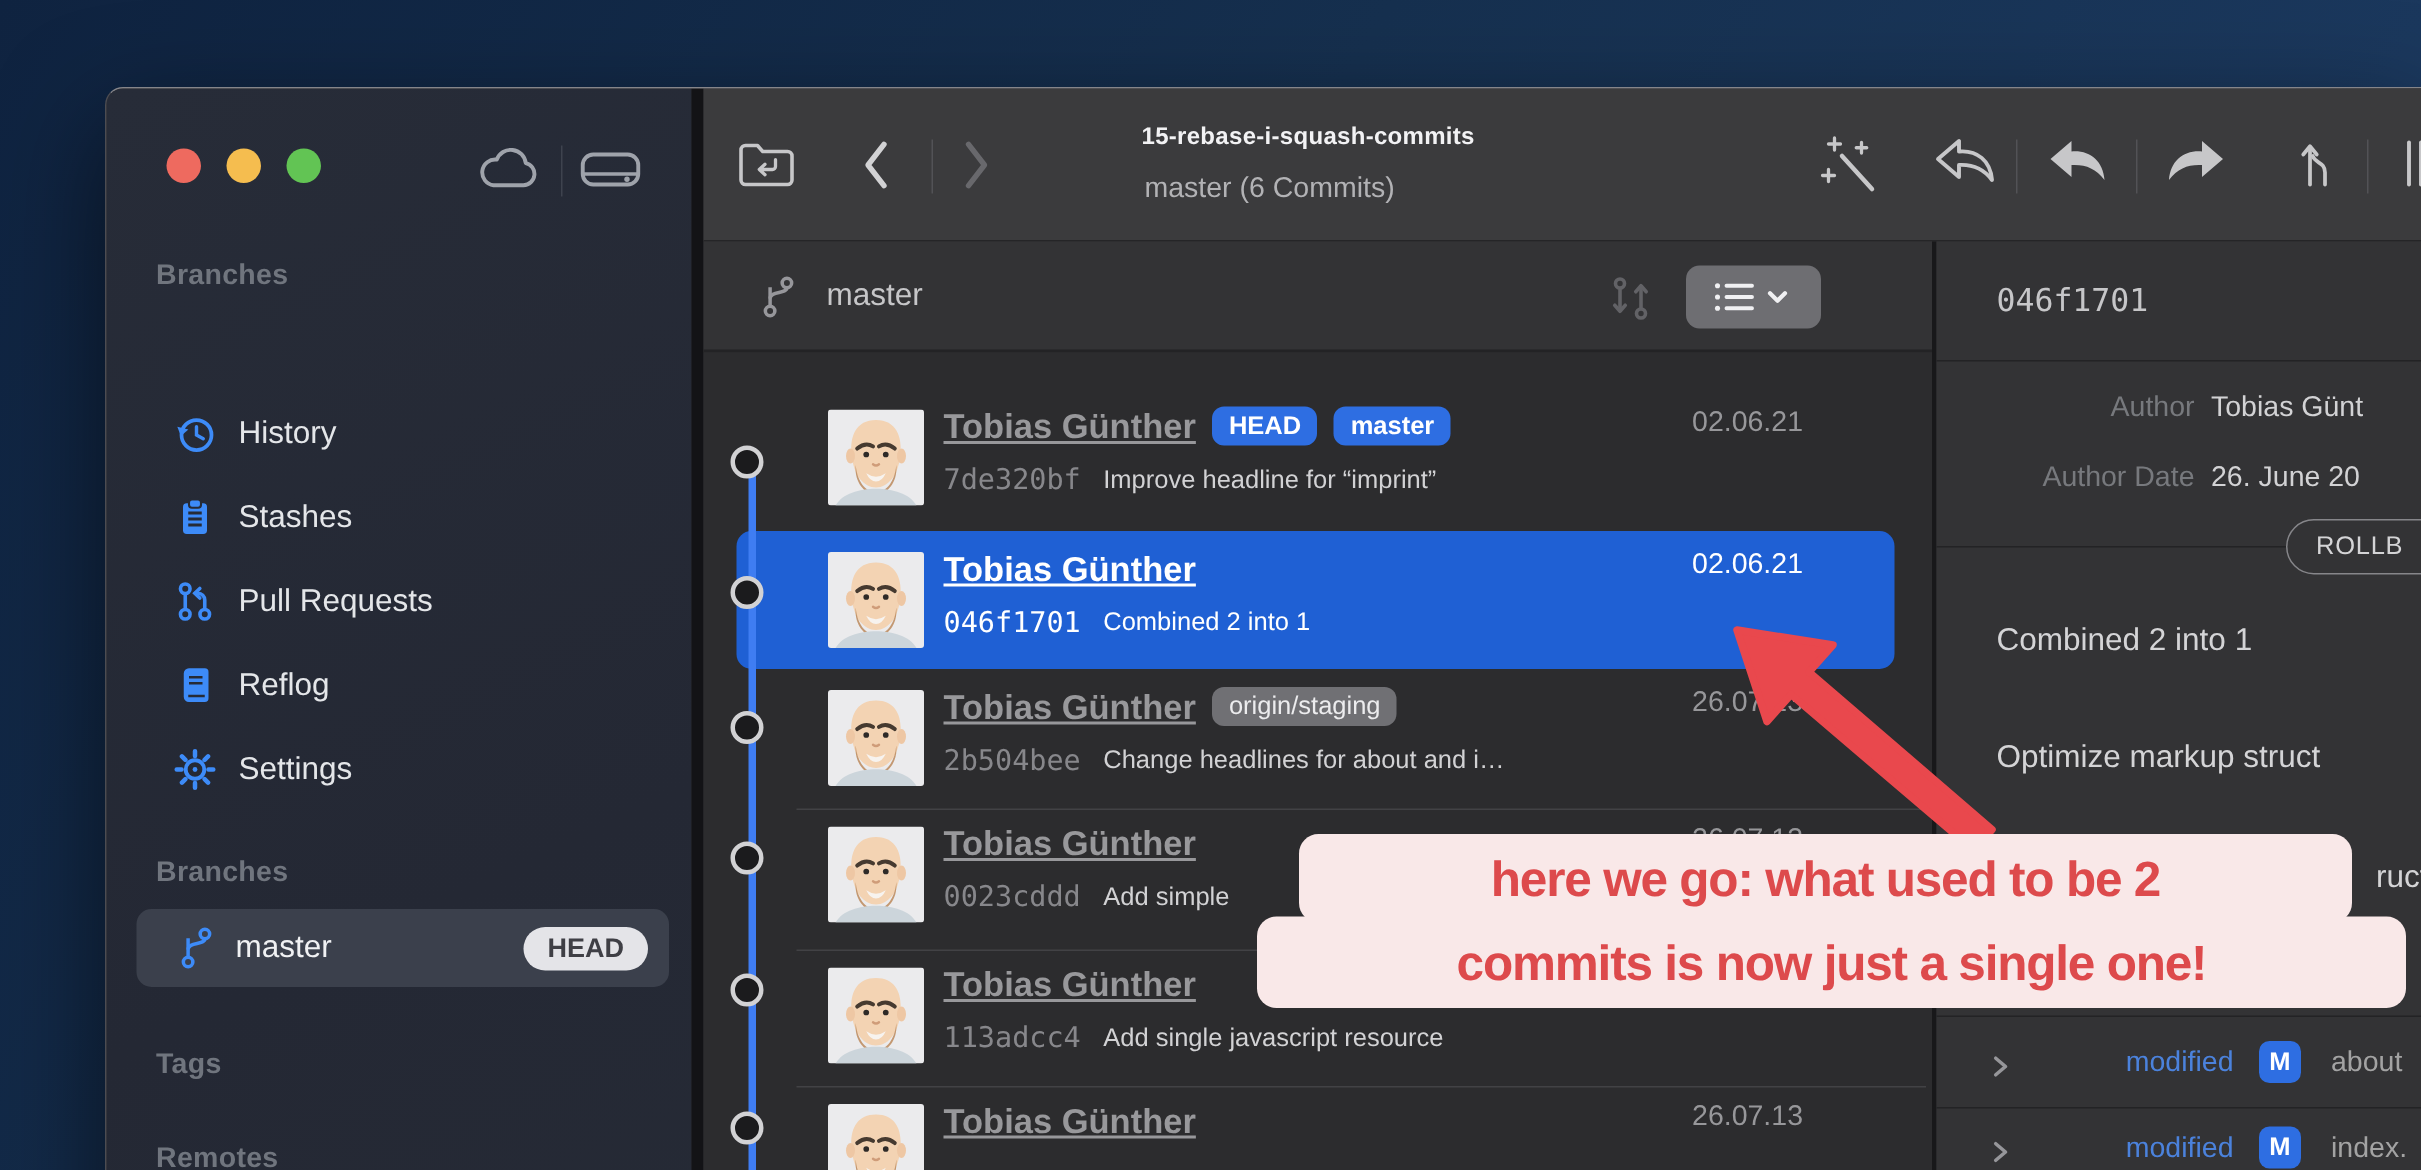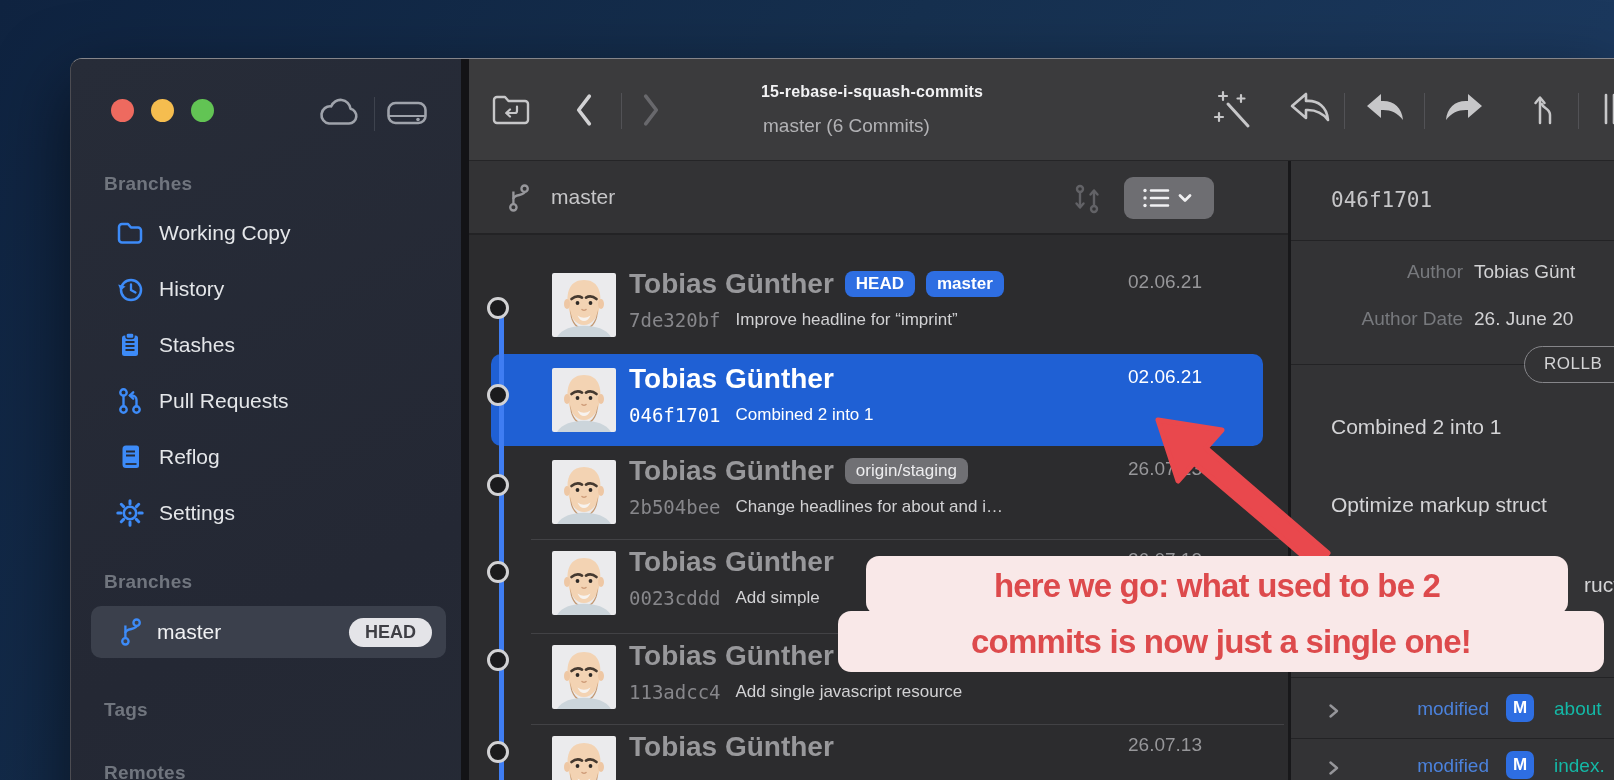--- a/index.html
+++ b/index.html
@@ -57,21 +57,21 @@
   
   .commitlist { position:absolute; left:398px; top:176px; width:819px; height:724px; background:#2c2c2e; }
   .graph-line { position:absolute; left:30px; top:77px; width:4.5px; height:647px; background:#3f7df2; border-radius:2px; }
   .node { position:absolute; left:18px; width:22px; height:22px; border-radius:50%;
     border:3.5px solid #d2d2d4; background:#1b1b1d; }
   .sel-bg { position:absolute; left:22px; top:119px; width:772px; height:92px; background:#1f60d4; border-radius:10px; }
   .row-divider { position:absolute; left:62px; width:753px; height:1px; background:#424245; }
   .commit-row { position:absolute; left:0; width:819px; height:92px; }
   .commit-row .avatar { position:absolute; left:83px; top:14px; width:64px; height:64px; border-radius:2px; }
   .commit-row .line1 { position:absolute; left:160px; top:10px; height:30px; display:flex; align-items:center; gap:11px; }
-  .commit-row .cname { font-size:28px; font-weight:600; color:#98989b; white-space:nowrap; }
+  .commit-row .cname { font-size:23px; font-weight:600; color:#98989b; white-space:nowrap;text-decoration:underline; }
   .commit-row .line2 { position:absolute; left:160px; top:47px; height:28px; display:flex; align-items:center; gap:15px; }
   .commit-row .chash { font-family:"DejaVu Sans Mono", monospace; font-size:19px; color:#87878b; }
   .commit-row .cmsg { font-size:17px; color:#d2d2d4; white-space:nowrap; }
   .commit-row .cdate { position:absolute; right:86px; top:12px; font-size:19px; color:#97979a; }
   .badge { font-size:17px; font-weight:700; color:#fff; background:#2e6ee2; border-radius:8px; padding:3px 11px; white-space:nowrap; }
   .badge.gray { background:#707074; color:#ececee; font-weight:400; }
   .commit-row.selected .cname, .commit-row.selected .chash,
   .commit-row.selected .cmsg, .commit-row.selected .cdate { color:#ffffff; }
 
   
@@ -86,21 +86,21 @@
   .rollback-btn { position:absolute; left:233px; top:185px; width:130px; height:37px; border:1.5px solid #86868a;
     border-radius:19px; color:#d4d4d6; font-size:17px; letter-spacing:.5px; line-height:34px; padding-left:19px; }
   .rp-msg { position:absolute; left:40px; font-size:21px; color:#d4d4d6; white-space:nowrap; }
   .rp-frag { position:absolute; font-size:21px; color:#d4d4d6; }
   .rp-filediv { position:absolute; left:0; width:100%; height:1px; background:#232325; }
   .file-row { position:absolute; left:0; width:324px; height:56px;padding-left:10px; }
   .file-row .chev { position:absolute; left:37px; top:21px; }
   .file-row .fstatus { position:absolute; left:110px; top:16px; width:88px; text-align:right; font-size:19px; color:#4b82dc; }
   .file-row .fbadge { position:absolute; left:215px; top:12px; width:28px; height:28px; background:#2e6ee2;
     border-radius:7px; color:#fff; font-size:17px; font-weight:700; text-align:center; line-height:28px; }
-  .file-row .fname { position:absolute; left:263px; top:16px; font-size:19px; color:#14b8a6; white-space:nowrap; }
+  .file-row .fname { position:absolute; left:263px; top:16px; font-size:19px; color:#a3a3a3; white-space:nowrap; }
 
   
   .arrow-svg { position:absolute; left:0; top:0; width:1614px; height:780px; z-index:50; pointer-events:none; }
   .anno { position:absolute; z-index:60; background:#f9e8e8; color:#dd4a4c; font-weight:700;
     font-size:33px; letter-spacing:-0.8px; text-align:center; border-radius:13px; white-space:nowrap; }
   .anno.l1 { left:866px; top:556px; width:702px; height:59px; line-height:59px; }
   .anno.l2 { left:838px; top:611px; width:766px; height:61px; line-height:61px; }
 </style>
 </head>
 <body>
@@ -136,26 +136,20 @@
     </svg>
     <div class="hdr-divider"></div>
     <svg class="hdr-icon" style="left:313px" width="46" height="36" viewBox="0 0 46 36">
       <rect x="4.5" y="8" width="37" height="20" rx="7" fill="none" stroke="currentColor" stroke-width="2.6"></rect>
       <path d="M5,21 H41" stroke="currentColor" stroke-width="2.2"></path>
       <circle cx="34" cy="24.5" r="1.8" fill="currentColor"></circle>
     </svg>
 
     <div class="side-section" style="top:114px">Branches</div>
 
-    <div class="side-item" style="top:152px">
-      <svg width="30" height="30" viewBox="0 0 30 30">
-        <path d="M4,9 a3,3 0 0 1 3,-3 h6 l3,3.5 h7 a3,3 0 0 1 3,3 v9 a3,3 0 0 1 -3,3 H7 a3,3 0 0 1 -3,-3 z" fill="none" stroke="#3d8bf8" stroke-width="2.5" stroke-linejoin="round"></path>
-      </svg>
-      <span>Working Copy</span>
-    </div>
 
     <div class="side-item" style="top:208px">
       <svg width="30" height="30" viewBox="0 0 30 30">
         <circle cx="16" cy="16" r="10" fill="none" stroke="#3d8bf8" stroke-width="2.5"></circle>
         <path d="M16,10.5 V16 L20.5,18.5" fill="none" stroke="#3d8bf8" stroke-width="2.3" stroke-linecap="round"></path>
         <path d="M3.2,10.5 L5.6,16.6 L10.6,12.4 Z" fill="#3d8bf8"></path>
       </svg>
       <span>History</span>
     </div>
 

